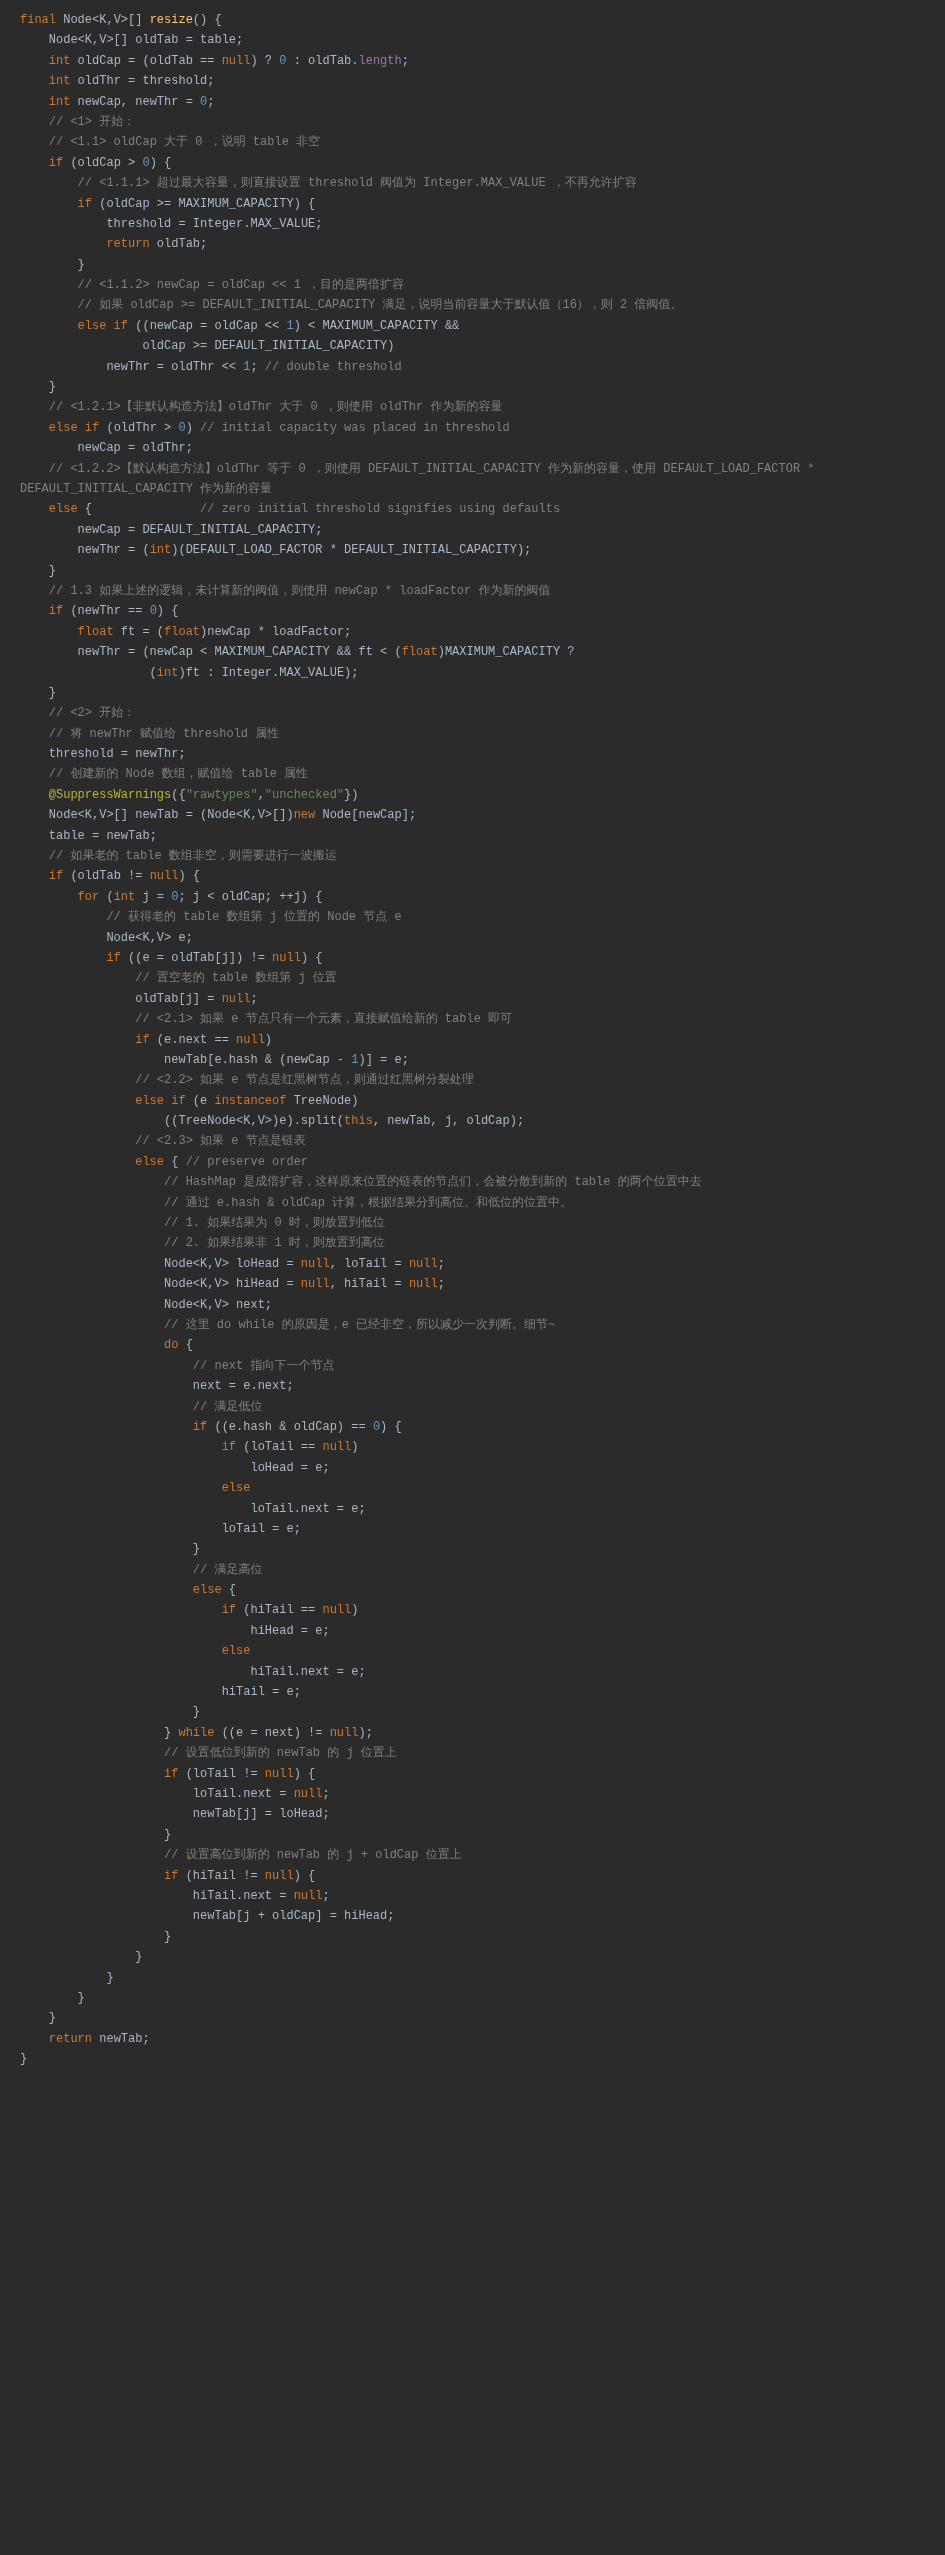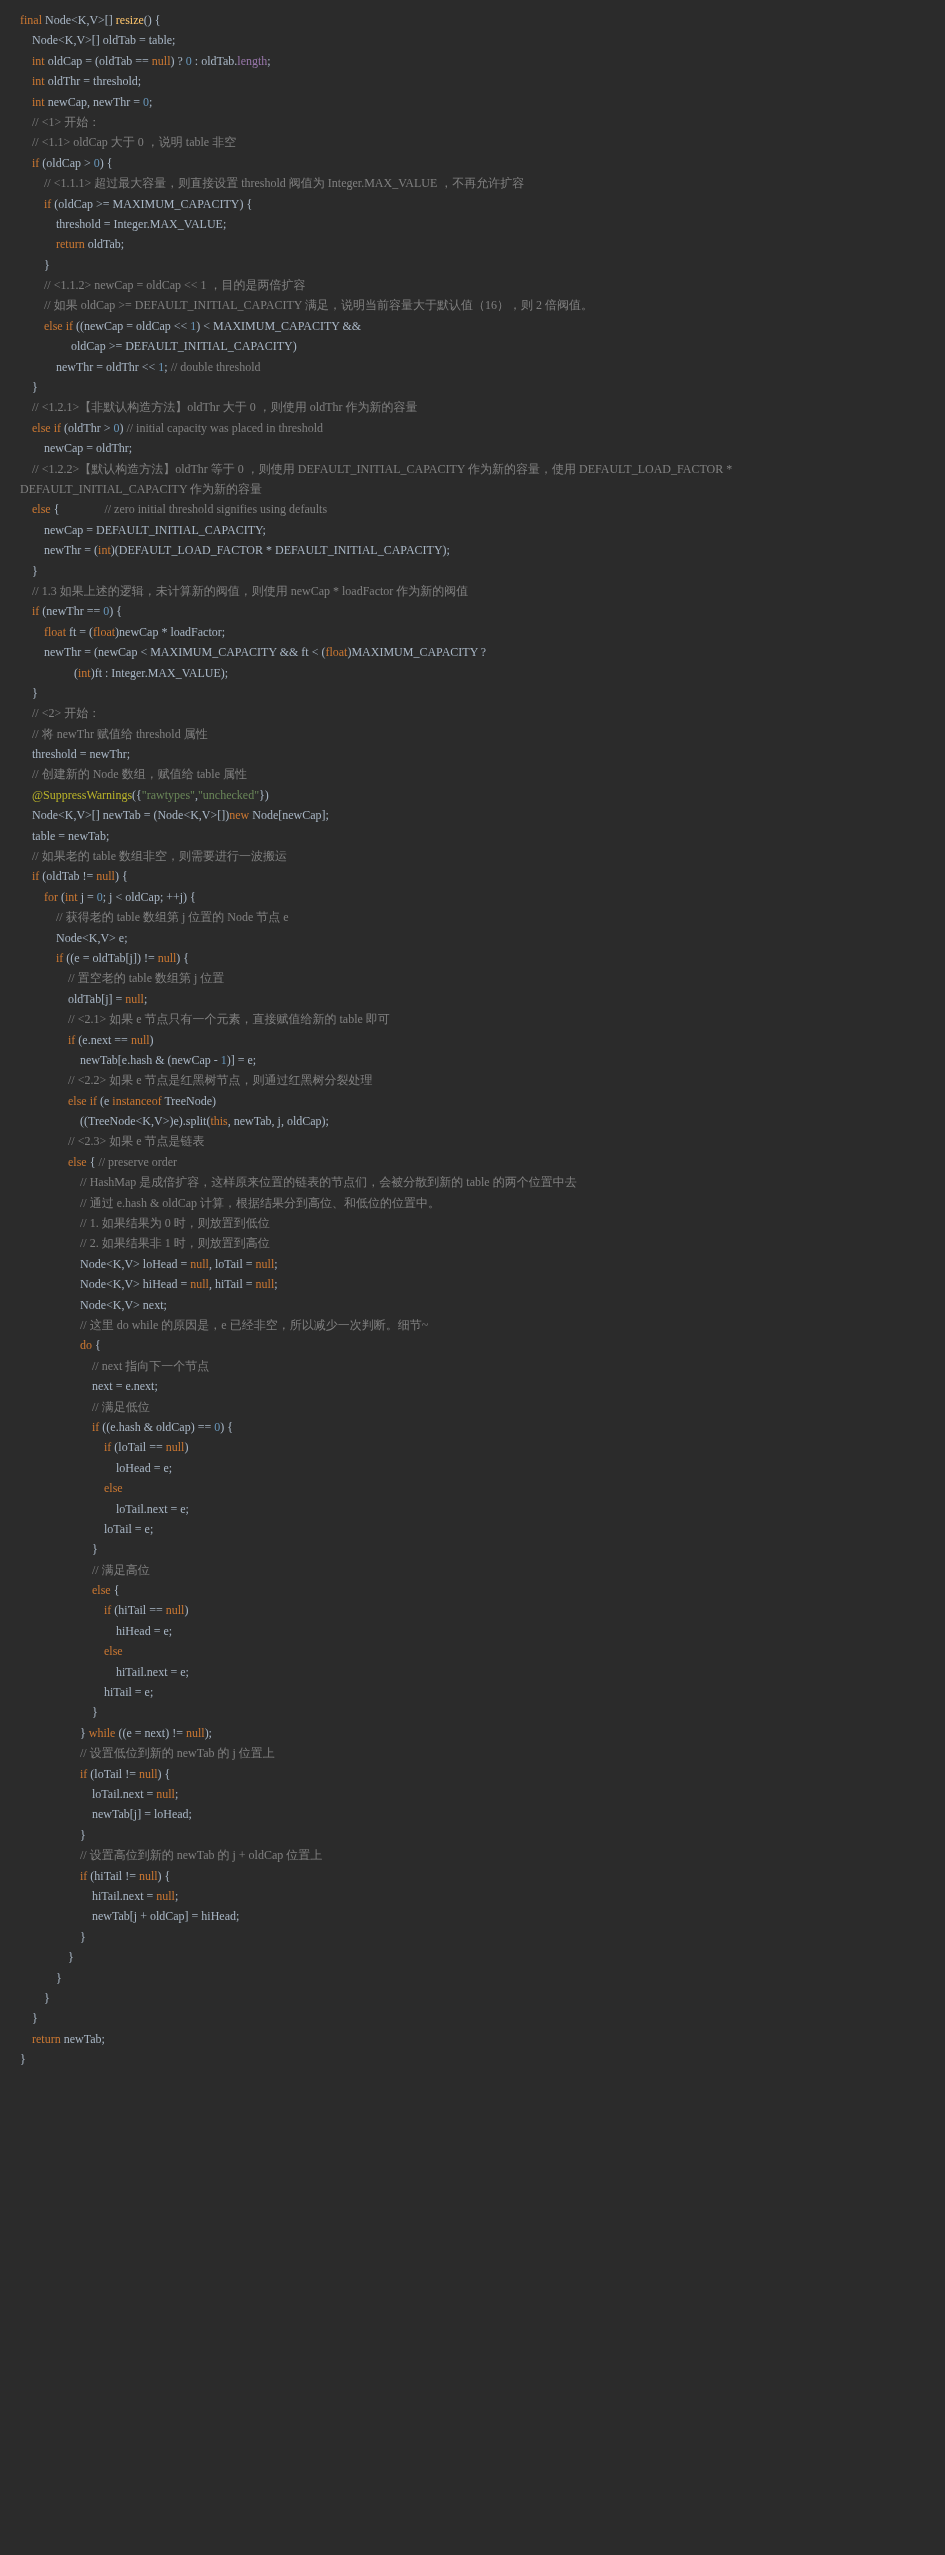--- a/index.html
+++ b/index.html
@@ -1,17 +1,17 @@
 <!DOCTYPE html>
 <html><head>
 <meta charset="utf-8">
 <style>
 *{margin:0;padding:0;box-sizing:border-box}
 body{background:#2b2b2b;font-family:Consolas,Monaco,monospace;font-size:12px;line-height:1.7;color:#a9b7c6;padding:10px 20px;width:945px}
-pre{white-space:pre;font-family:Liberation Serif, serif}
+pre{white-space:pre;font-family:Liberation Mono, monospace}
 .kw{color:#cc7832}
 .mth{color:#ffc66d}
 .num{color:#6897bb}
 .str{color:#6a8759}
 .cm{color:#808080}
 .ann{color:#bbb529}
 .fld{color:#9876aa}
 .cls{color:#a9b7c6}
 </style>
 </head>

